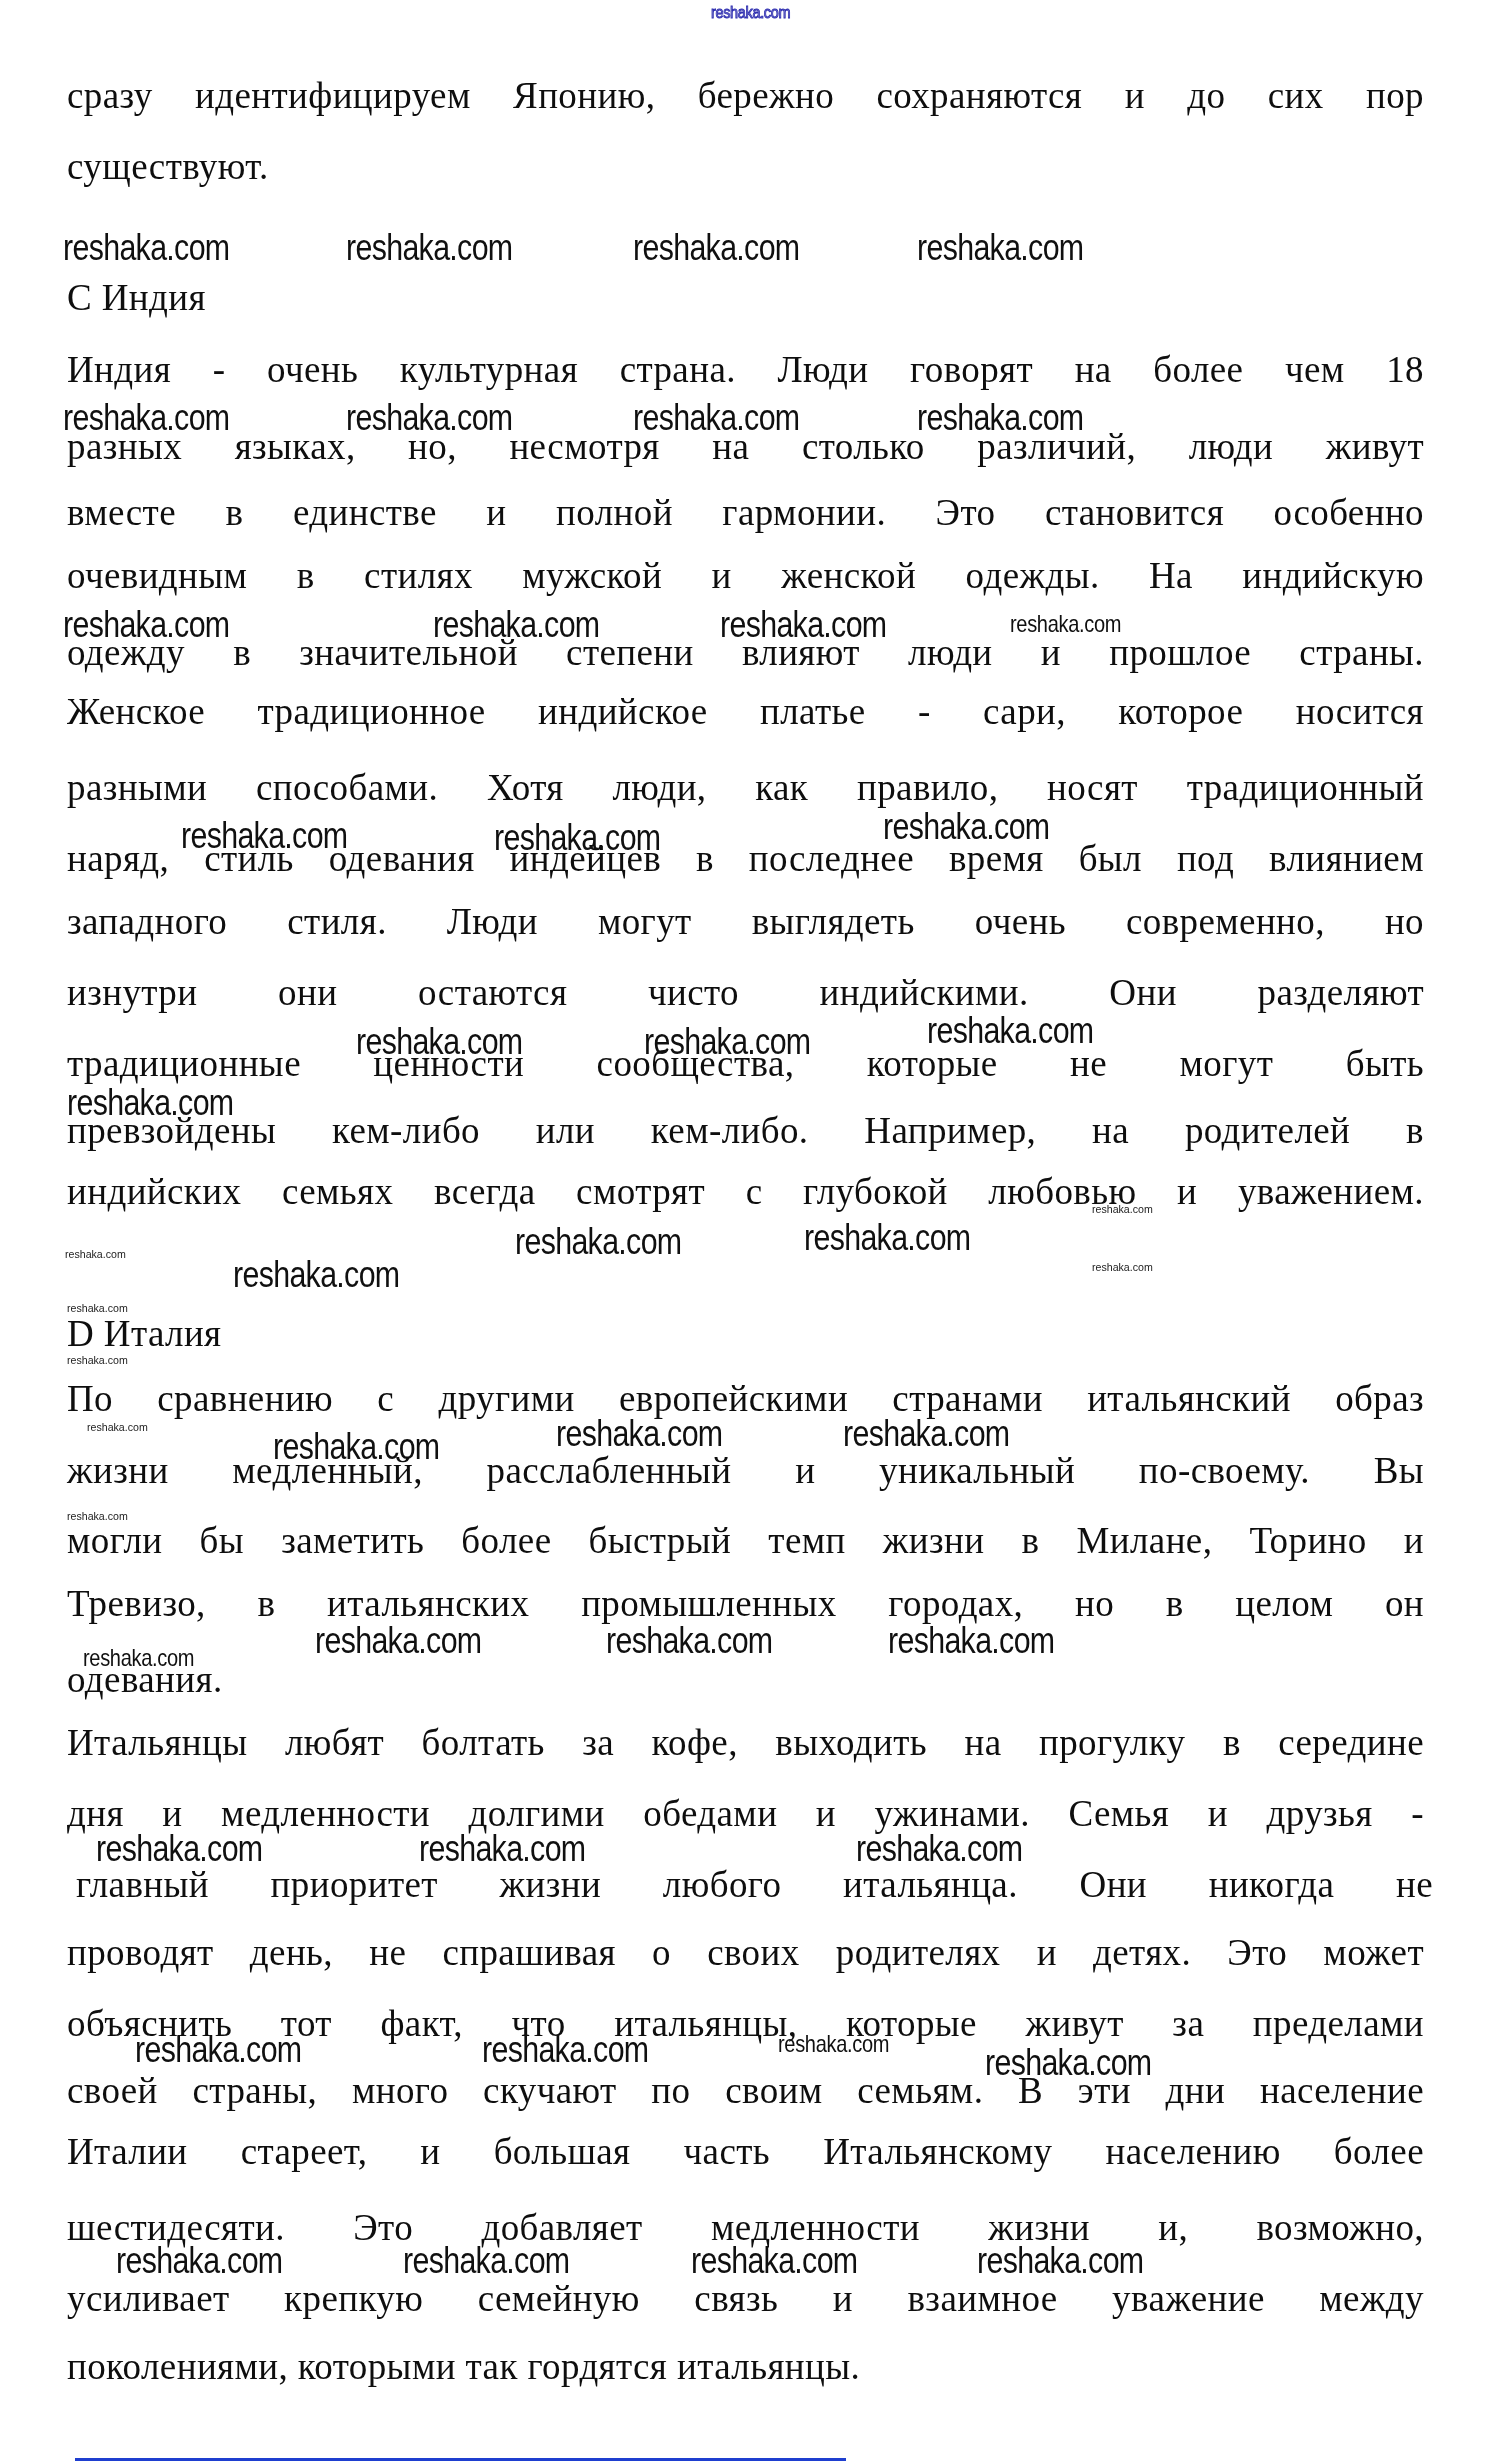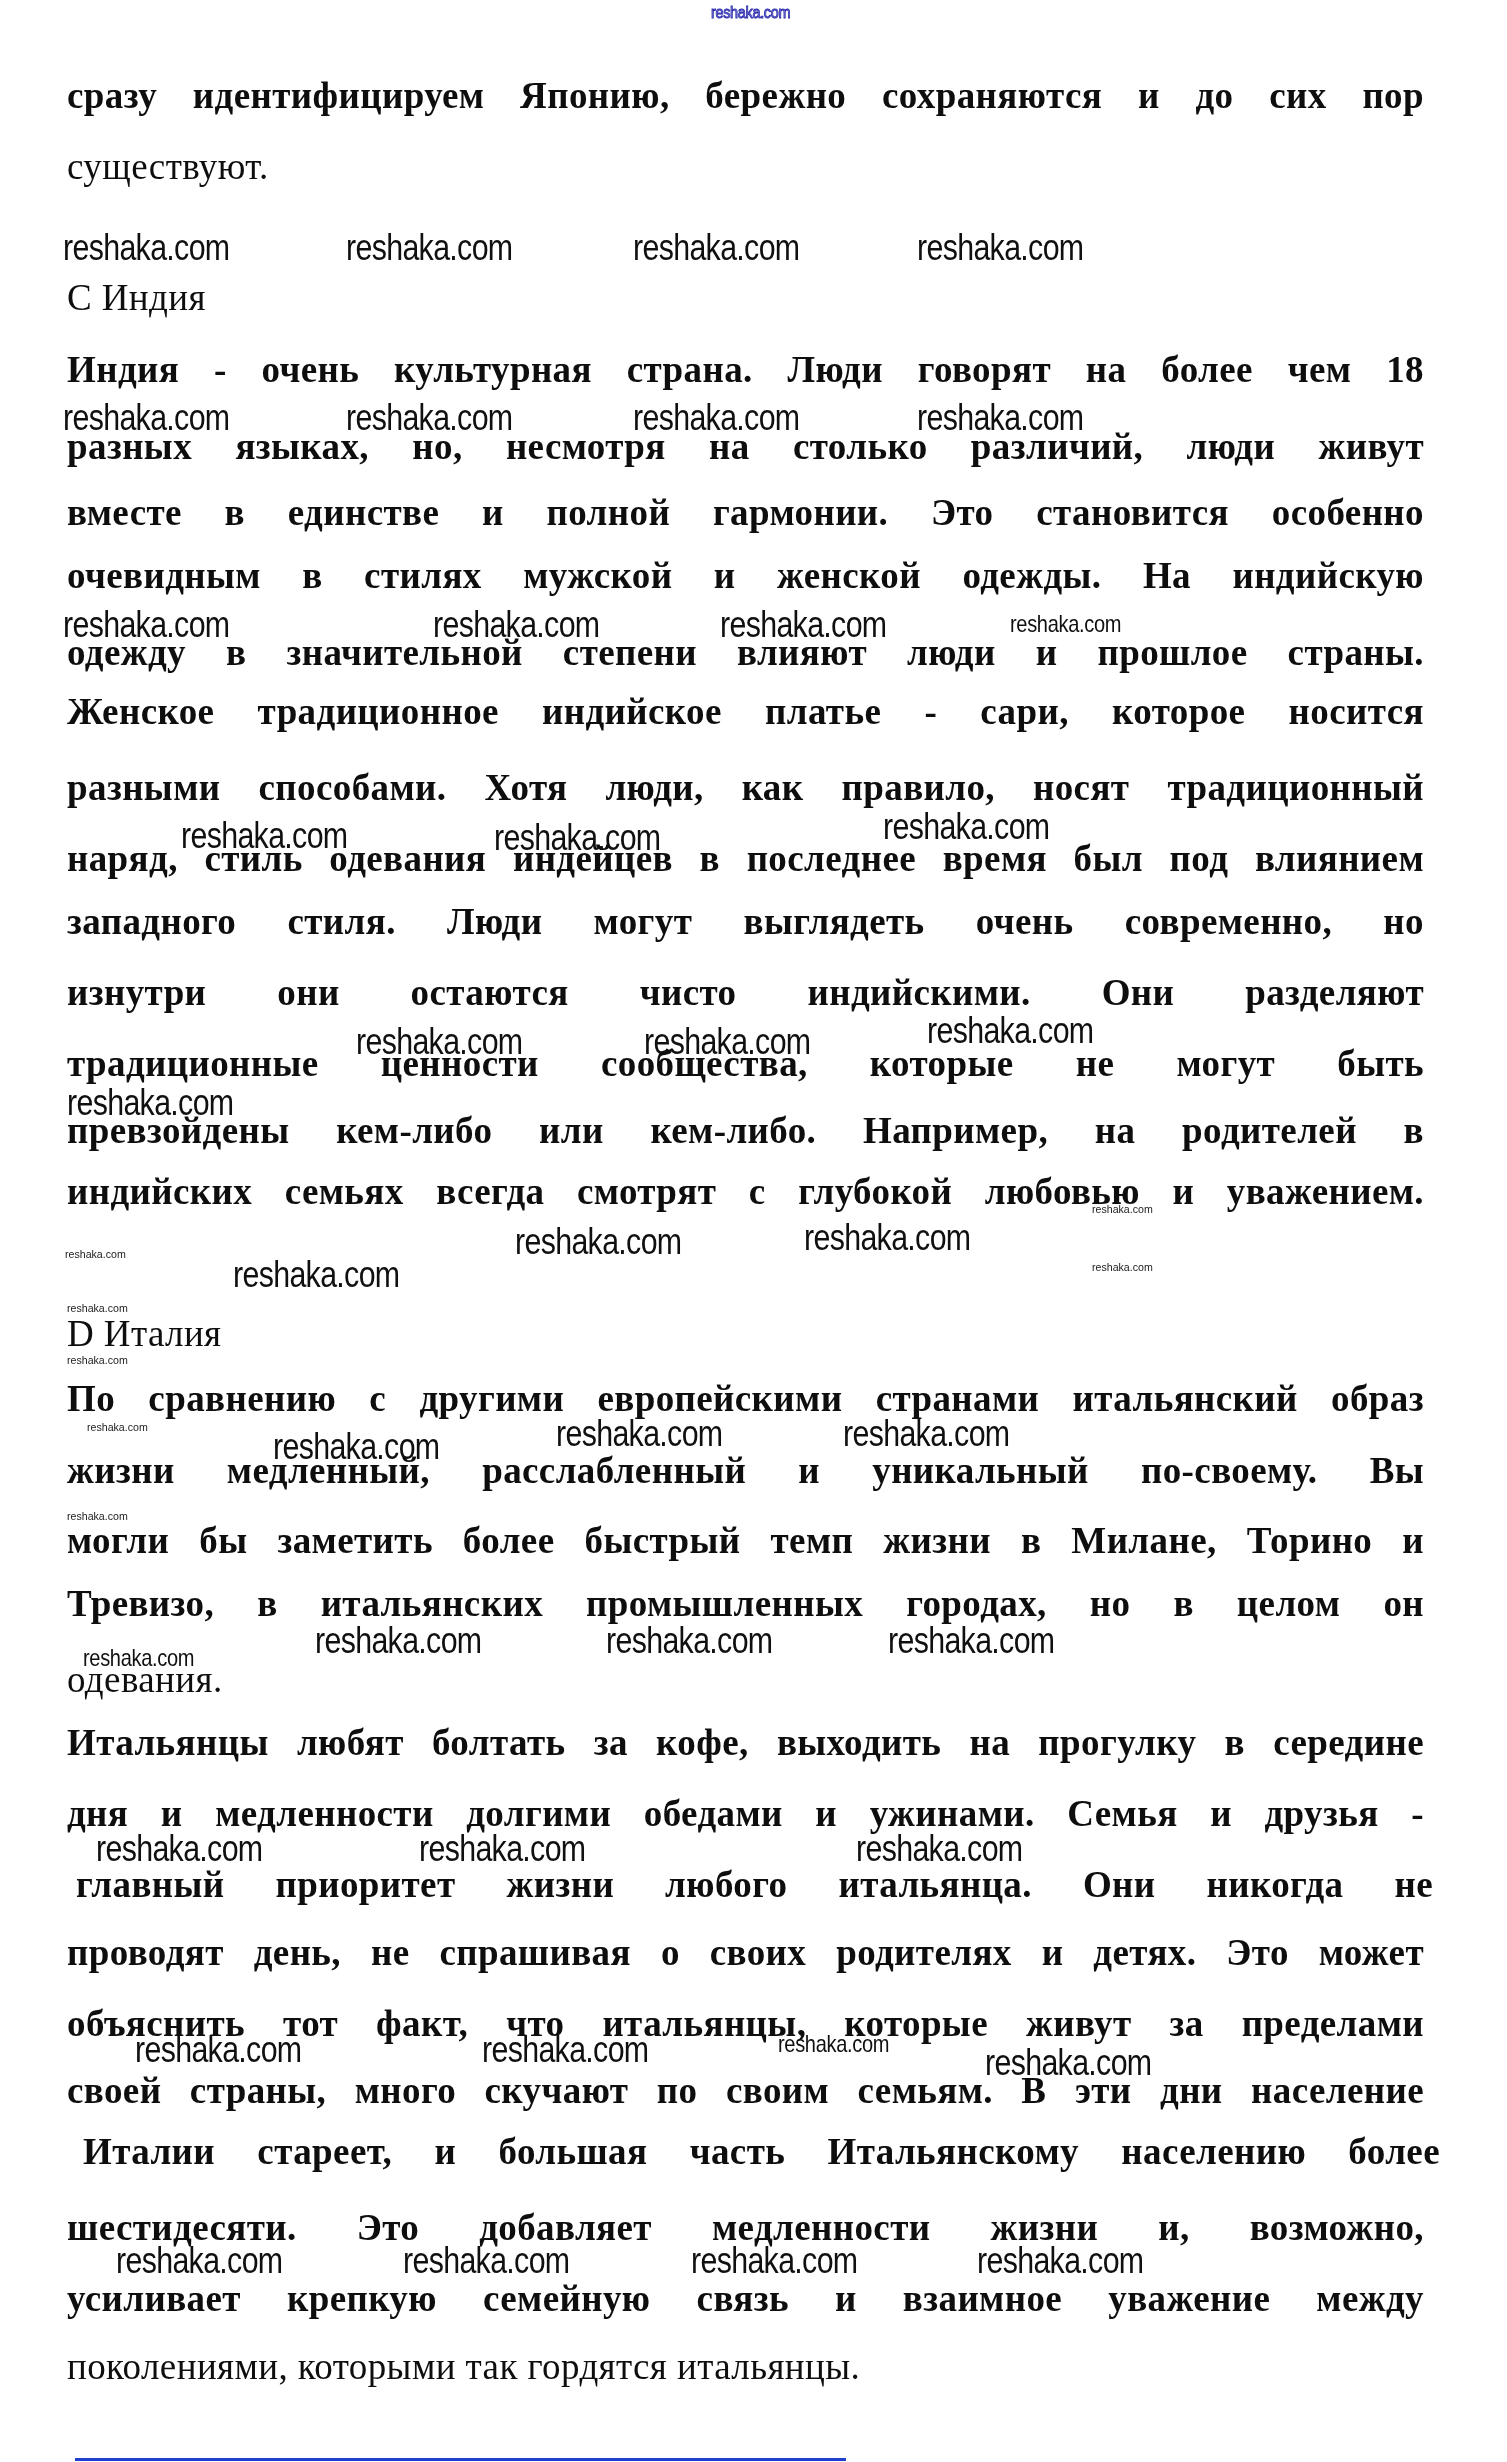--- a/index.html
+++ b/index.html
@@ -12,21 +12,21 @@
   }
   .tline {
     position:absolute;
     left:67px;
     width:1357px;
     font-size:37px;
     line-height:1.15;
     color:#0e0e0e;
     letter-spacing:0.4px;
   }
-  .tline.justify { text-align:justify; text-align-last:justify;font-weight:bold; }
+  .tline.justify { text-align:justify; text-align-last:justify; }
   .tline.left  { text-align:left; }
   .wm {
     position:absolute;
     font-family:"Liberation Sans", sans-serif;
     color:#101010;
     white-space:nowrap;
     transform-origin:left top;
   }
   .wm-lg { font-size:37px; letter-spacing:-0.8px; transform:scaleX(0.82); }
   .wm-md { font-size:23.6px; letter-spacing:-0.4px; transform:scaleX(0.85); }
@@ -74,21 +74,21 @@
       <div class="tline justify" style="top: 1450px;">жизни медленный, расслабленный и уникальный по-своему. Вы</div>
       <div class="tline justify" style="top: 1520px;">могли бы заметить более быстрый темп жизни в Милане, Торино и</div>
       <div class="tline justify" style="top: 1583px;">Тревизо, в итальянских промышленных городах, но в целом он</div>
       <div class="tline left" style="top: 1659px;">одевания.</div>
       <div class="tline justify" style="top: 1722px;">Итальянцы любят болтать за кофе, выходить на прогулку в середине</div>
       <div class="tline justify" style="top: 1793px;">дня и медленности долгими обедами и ужинами. Семья и друзья -</div>
       <div class="tline justify" style="top: 1864px; margin-left: 9px;">главный приоритет жизни любого итальянца. Они никогда не</div>
       <div class="tline justify" style="top: 1932px;">проводят день, не спрашивая о своих родителях и детях. Это может</div>
       <div class="tline justify" style="top: 2003px;">объяснить тот факт, что итальянцы, которые живут за пределами</div>
       <div class="tline justify" style="top: 2070px;">своей страны, много скучают по своим семьям. В эти дни население</div>
-      <div class="tline justify" style="top: 2131px; margin-left: 16px;">Италии стареет, и большая часть Итальянскому населению более</div>
+      <div class="tline justify" style="top: 2131px;">Италии стареет, и большая часть Итальянскому населению более</div>
       <div class="tline justify" style="top: 2207px;">шестидесяти. Это добавляет медленности жизни и, возможно,</div>
       <div class="tline justify" style="top: 2278px;">усиливает крепкую семейную связь и взаимное уважение между</div>
       <div class="tline left" style="top: 2346px;">поколениями, которыми так гордятся итальянцы.</div>
     </div>
   <div id="wm-root">
       <span class="wm wm-lg" style="left: 63px; top: 227px;">reshaka.com</span>
       <span class="wm wm-lg" style="left: 346px; top: 227px;">reshaka.com</span>
       <span class="wm wm-lg" style="left: 633px; top: 227px;">reshaka.com</span>
       <span class="wm wm-lg" style="left: 917px; top: 227px;">reshaka.com</span>
       <span class="wm wm-lg" style="left: 63px; top: 397px;">reshaka.com</span>

